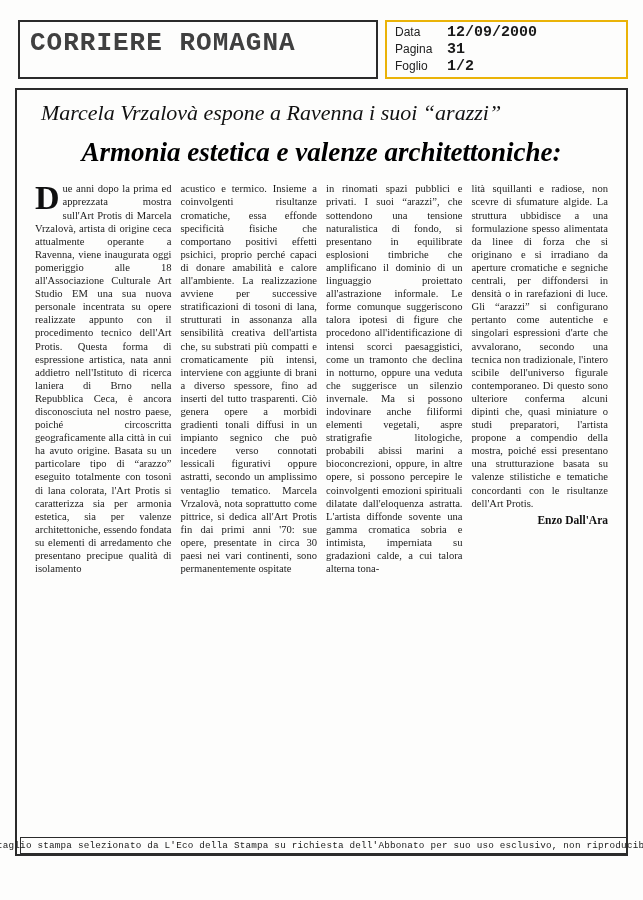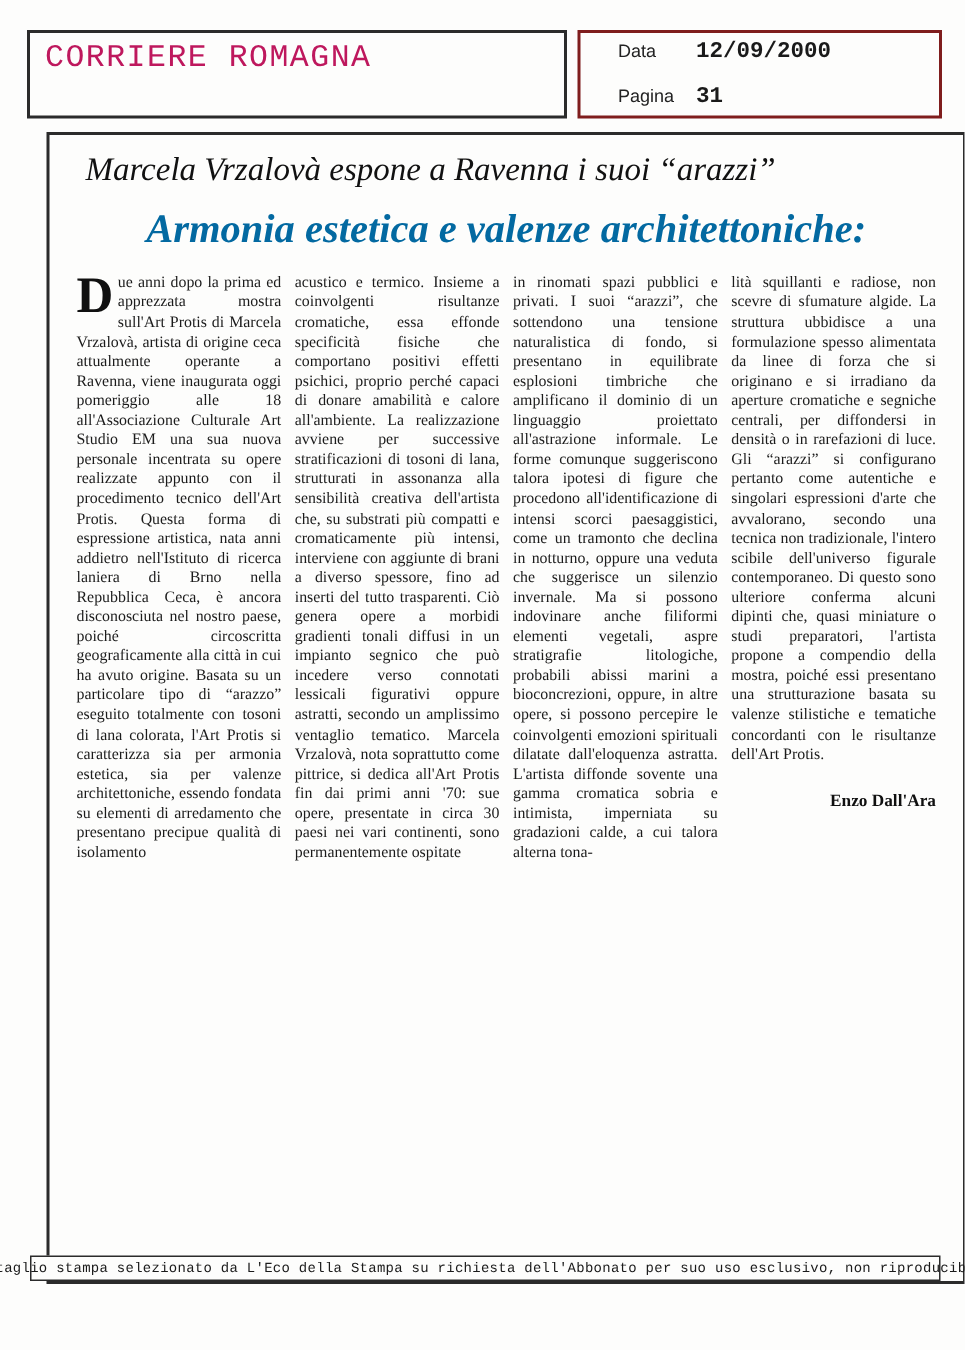--- a/index.html
+++ b/index.html
@@ -13,74 +13,74 @@
   }
   .page { position:absolute; inset:0; }
 
   
   .masthead-box {
     position:absolute; left:18px; top:20px; width:360px; height:59px;
     border:2px solid #2b2b2b; background:#fdfdfc; padding:6px 10px;
   }
   .masthead {
     font-family:"Liberation Mono","DejaVu Sans Mono",monospace;
-    font-weight:normal; font-size:21px; letter-spacing:1px; color:#be185d;
+    font-weight:bold; font-size:26px; letter-spacing:1px; color:#404040;
     white-space:nowrap;
   }
   .meta-box {
     position:absolute; left:385px; top:20px; width:243px; height:59px;
-    border:2px solid #7f1d1d; background:#fdfdfc; padding:4px 25px;
-    display:flex; flex-direction:column; justify-content:space-between;
+    border:2px solid #eab308; background:#fdfdfc; padding:4px 8px;
+    display:flex; flex-direction:column; justify-content:center;
   }
   .meta-row { display:flex; align-items:baseline; }
   .meta-label {
     width:52px; font-family:"Liberation Sans",sans-serif;
     font-size:12px; color:#222;
   }
   .meta-value {
     font-family:"Liberation Mono","DejaVu Sans Mono",monospace;
     font-size:15px; font-weight:bold; color:#1a1a1a;
   }
 
   
   .article-frame {
-    position:absolute; left:31px; top:88px; width:613px; height:768px;
+    position:absolute; left:15px; top:88px; width:613px; height:768px;
     border:2px solid #2b2b2b; background:#fdfdfc;
   }
   .kicker {
     margin:10px 24px 0 24px;
     font-style:italic; font-size:22px; color:#111;
     white-space:nowrap;
   }
   .headline {
     margin:2px 10px 0 20px;
     font-size:66px; line-height:1.0; color:#0d0d0d;
     letter-spacing:0px; white-space:nowrap;
   }
   .subtitle {
     margin-top:10px; text-align:center;
     font-style:italic; font-weight:bold; font-size:27px; line-height:1.2;
-    color:#0369a1;
+    color:#000000;
   }
 
   
   .columns {
     display:flex; gap:9px; margin:14px 18px 0 18px;
   }
   .col {
     flex:1 1 0; font-size:10.6px; line-height:13.1px;
     text-align:justify; color:#1b1b1b;
   }
   .dropcap {
     float:left; font-size:34px; line-height:27px;
     font-weight:bold; padding:2px 3px 0 0; color:#101010;
   }
   .byline {
     text-align:right; font-weight:bold; font-size:11.5px;
-    margin-top:18px; color:#101010;
+    margin-top:4px; color:#101010;
   }
   .note {
     margin-top:9px;
     font-family:"Liberation Sans",sans-serif;
     font-weight:bold; font-size:9.6px; line-height:12.5px;
     text-align:left; color:#101010;
   }
 
   
   .footer-box {
@@ -104,20 +104,24 @@
 
   <div class="meta-box">
     <div class="meta-row">
       <span class="meta-label">Data</span>
       <span class="meta-value">12/09/2000</span>
     </div>
     <div class="meta-row">
       <span class="meta-label">Pagina</span>
       <span class="meta-value">31</span>
     </div>
+    <div class="meta-row">
+      <span class="meta-label">Foglio</span>
+      <span class="meta-value">1/2</span>
+    </div>
   </div>
 
   <div class="article-frame">
     <div class="kicker">Marcela Vrzalovà espone a Ravenna i suoi “arazzi”</div>
     <div class="subtitle">
       <div>Armonia estetica e valenze architettoniche:</div>
     </div>
 
     <div class="columns">
       <div class="col">

